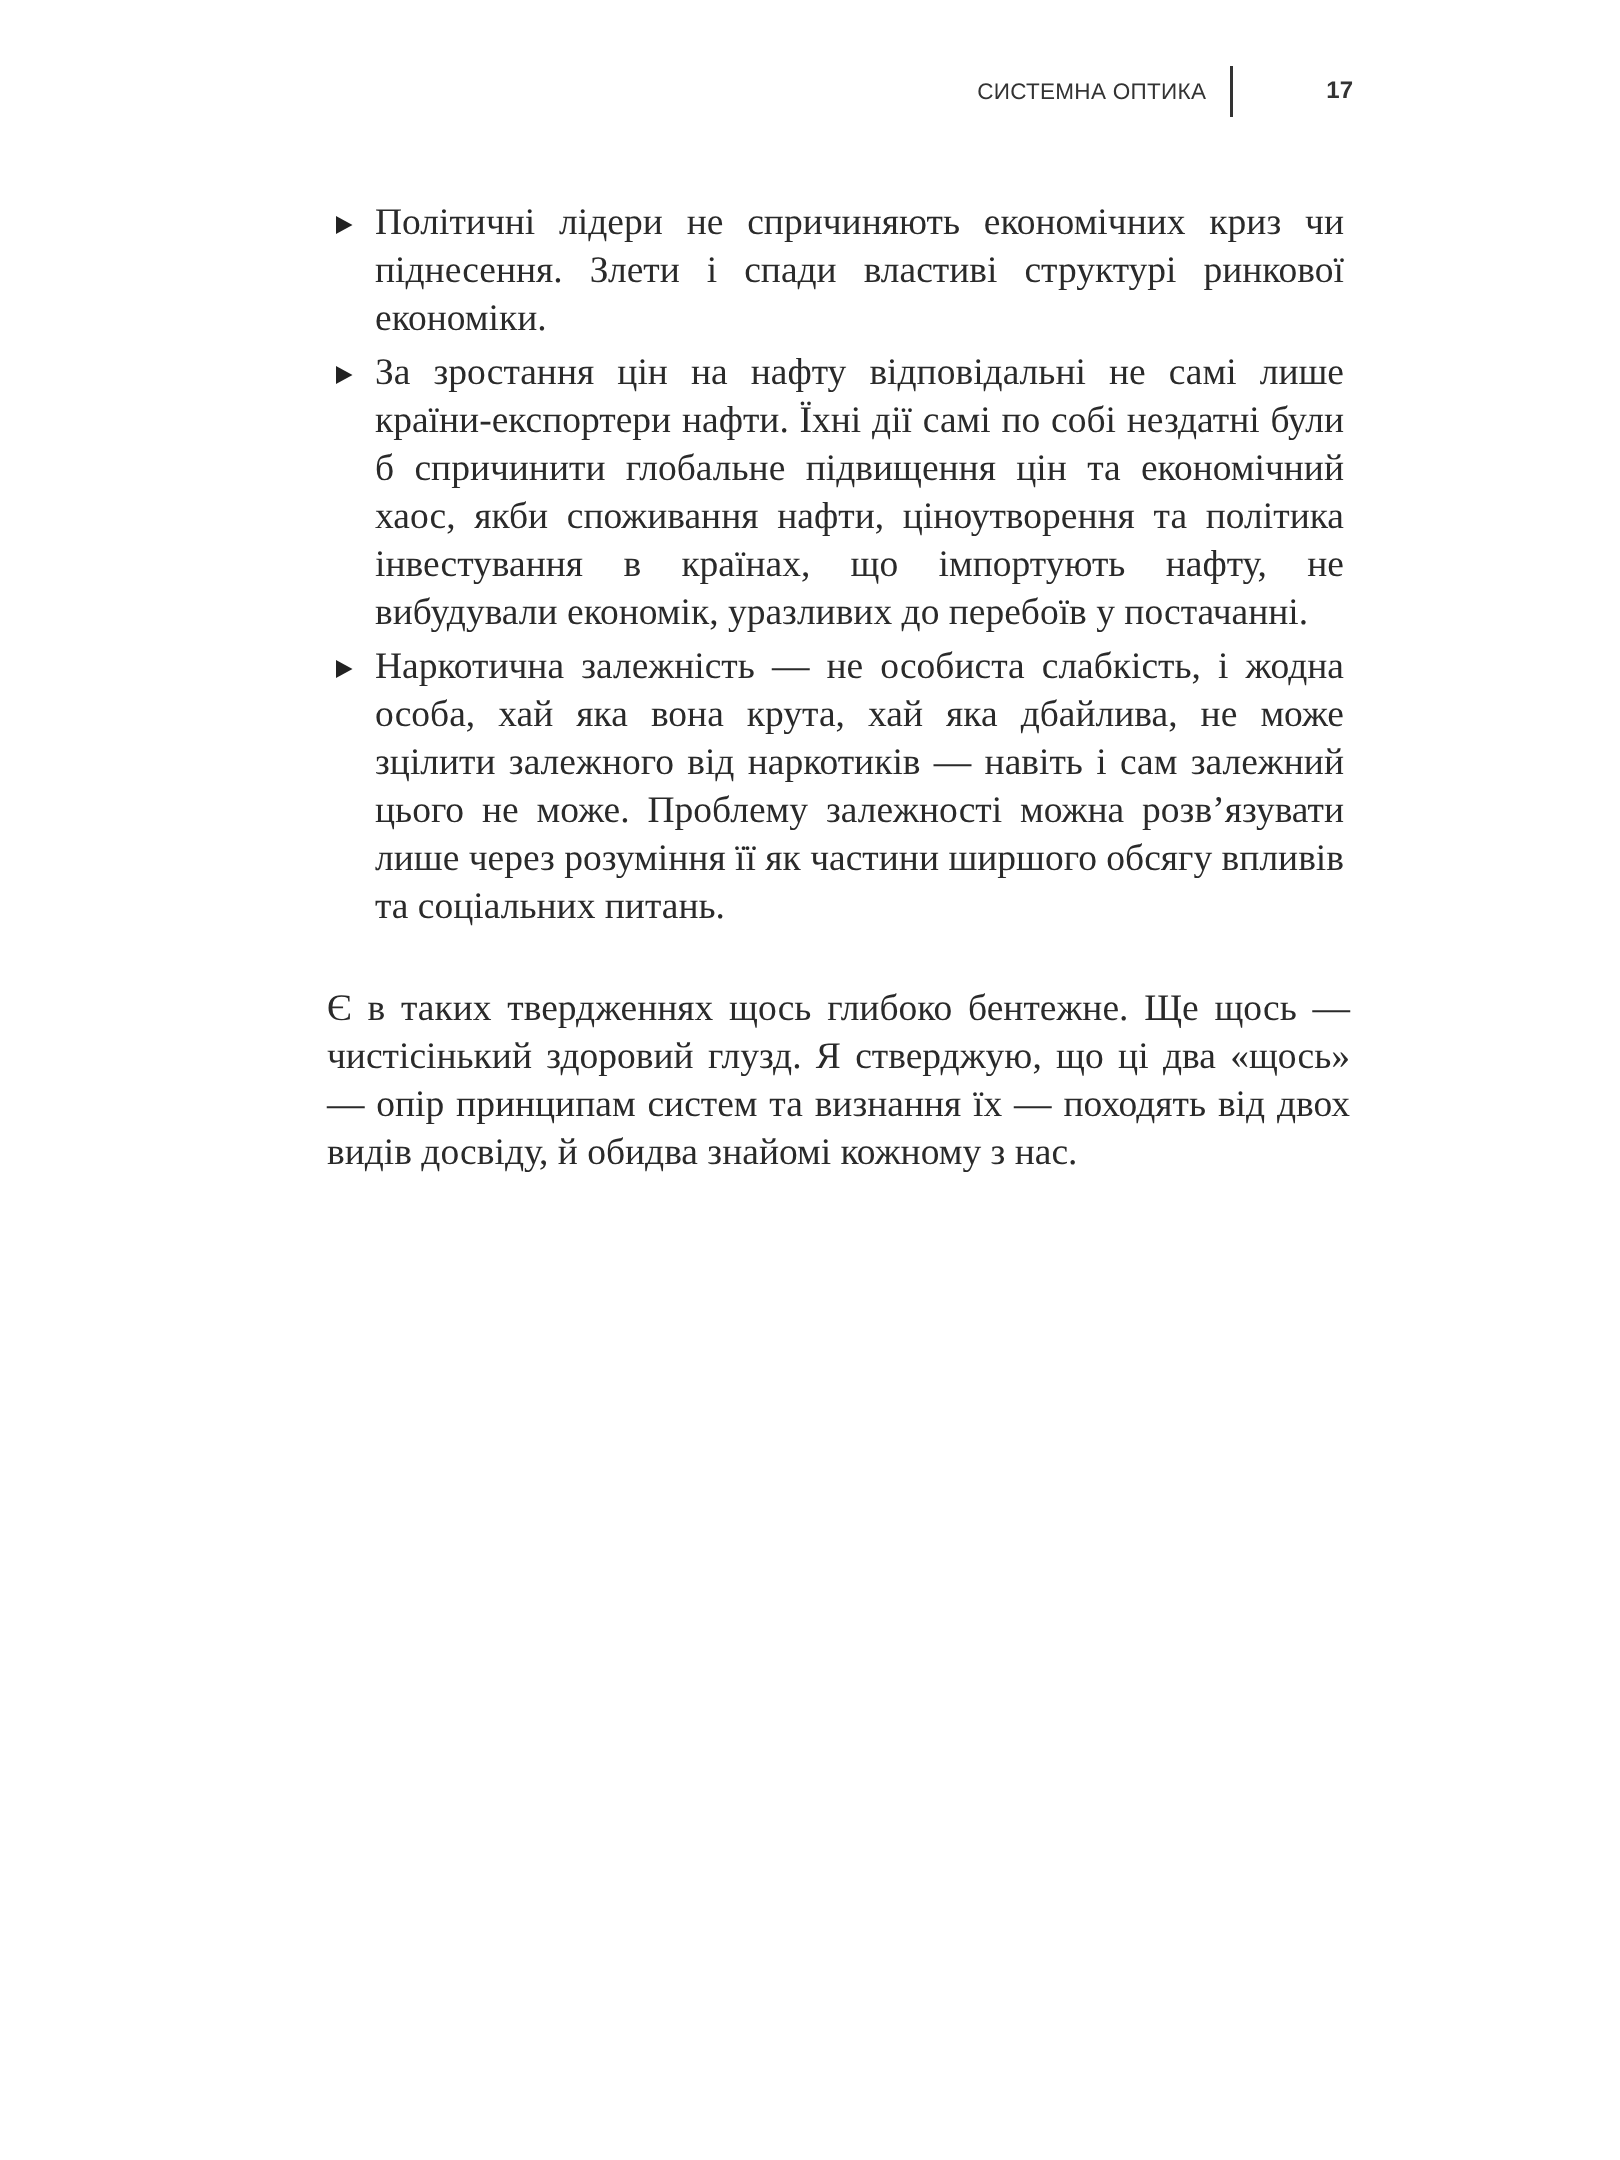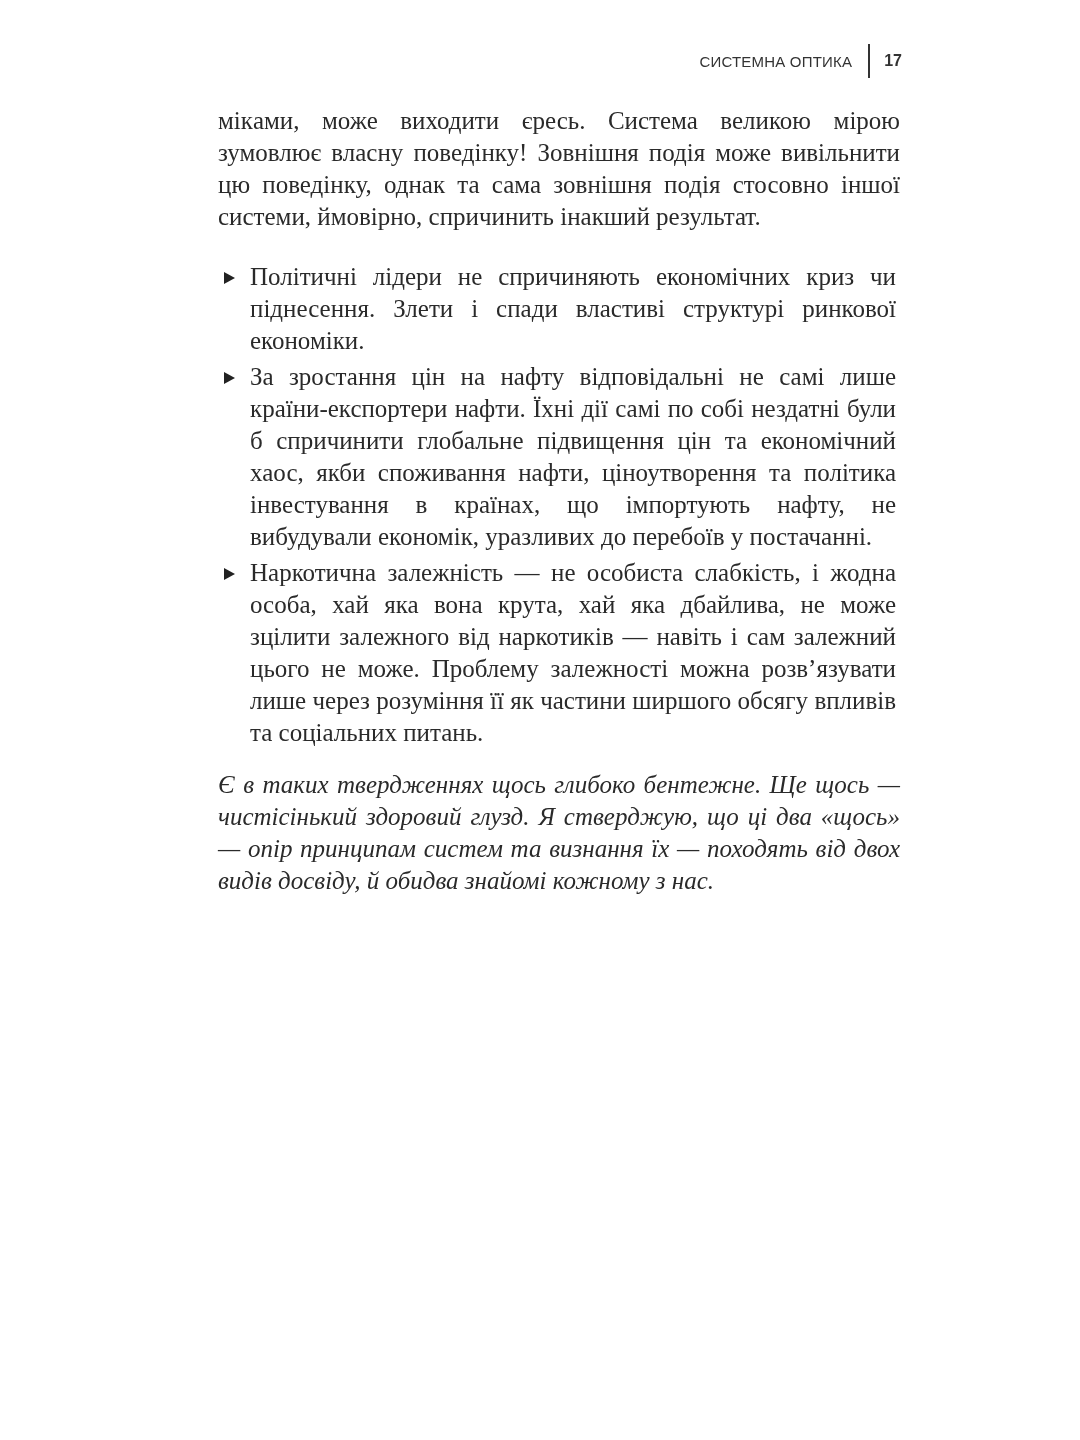--- a/index.html
+++ b/index.html
@@ -4,48 +4,47 @@
 <style>
   html, body { margin: 0; padding: 0; background: #ffffff; }
   body { width: 1080px; height: 1440px; position: relative; overflow: hidden; }
   .header {
     position: absolute; top: 44px; right: 178px;
     display: flex; align-items: center;
     font-family: "Liberation Sans", sans-serif; color: #333; text-align: center;
   }
   .running-title { font-size: 15px; letter-spacing: 0.2px; }
   .divider { width: 2px; height: 34px; background: #333; margin: 0 14px 0 16px; }
-  .page-number { font-size: 16px; font-weight: bold; }
+  .page-number { font-size: 16px; font-weight: bold; margin-left: 48px; }
   .text {
     position: absolute; left: 218px; width: 682px; top: 105px;
     font-family: "Liberation Serif", serif; font-size: 25px; line-height: 32px;
     color: #2a2a2a; text-align: justify;
   }
   .para { margin: 0; }
   .indent { text-indent: 28px; }
   .list { list-style: none; margin: 28px 0 0 0; padding: 0; }
   .list li { position: relative; padding-left: 28px; margin: 4px; }
   .bullet {
     position: absolute; left: 2px; top: 11px; width: 0; height: 0;
     border-top: 6px solid transparent; border-bottom: 6px solid transparent;
     border-left: 11px solid #222;
   }
-  .closing { margin-top: 20px; font-style: italic; }
+  .closing { margin-top: 36px; }
 </style>
 </head>
 <body>
 
 <div class="header">
   <span class="running-title">СИСТЕМНА ОПТИКА</span>
   <span class="divider"></span>
   <span class="page-number">17</span>
 </div>
 
 <div class="text">
-  <p class="para">мікaми, може виходити єресь. Система великою мірою зумовлює власну поведінку! Зовнішня подія може вивільнити цю поведінку, однак та сама зовнішня подія стосовно іншої системи, ймовірно, спричинить інакший результат.</p>
 
   <ul class="list">
     <li>
       <span class="bullet"></span>
       <span>Політичні лідери не спричиняють економічних криз чи піднесення. Злети і спади властиві структурі ринкової економіки.</span>
     </li>
     <li>
       <span class="bullet"></span>
       <span>За зростання цін на нафту відповідальні не самі лише країни-експортери нафти. Їхні дії самі по собі нездатні були б спричинити глобальне підвищення цін та економічний хаос, якби споживання нафти, ціноутворення та політика інвестування в країнах, що імпортують нафту, не вибудували економік, уразливих до перебоїв у постачанні.</span>
     </li>

